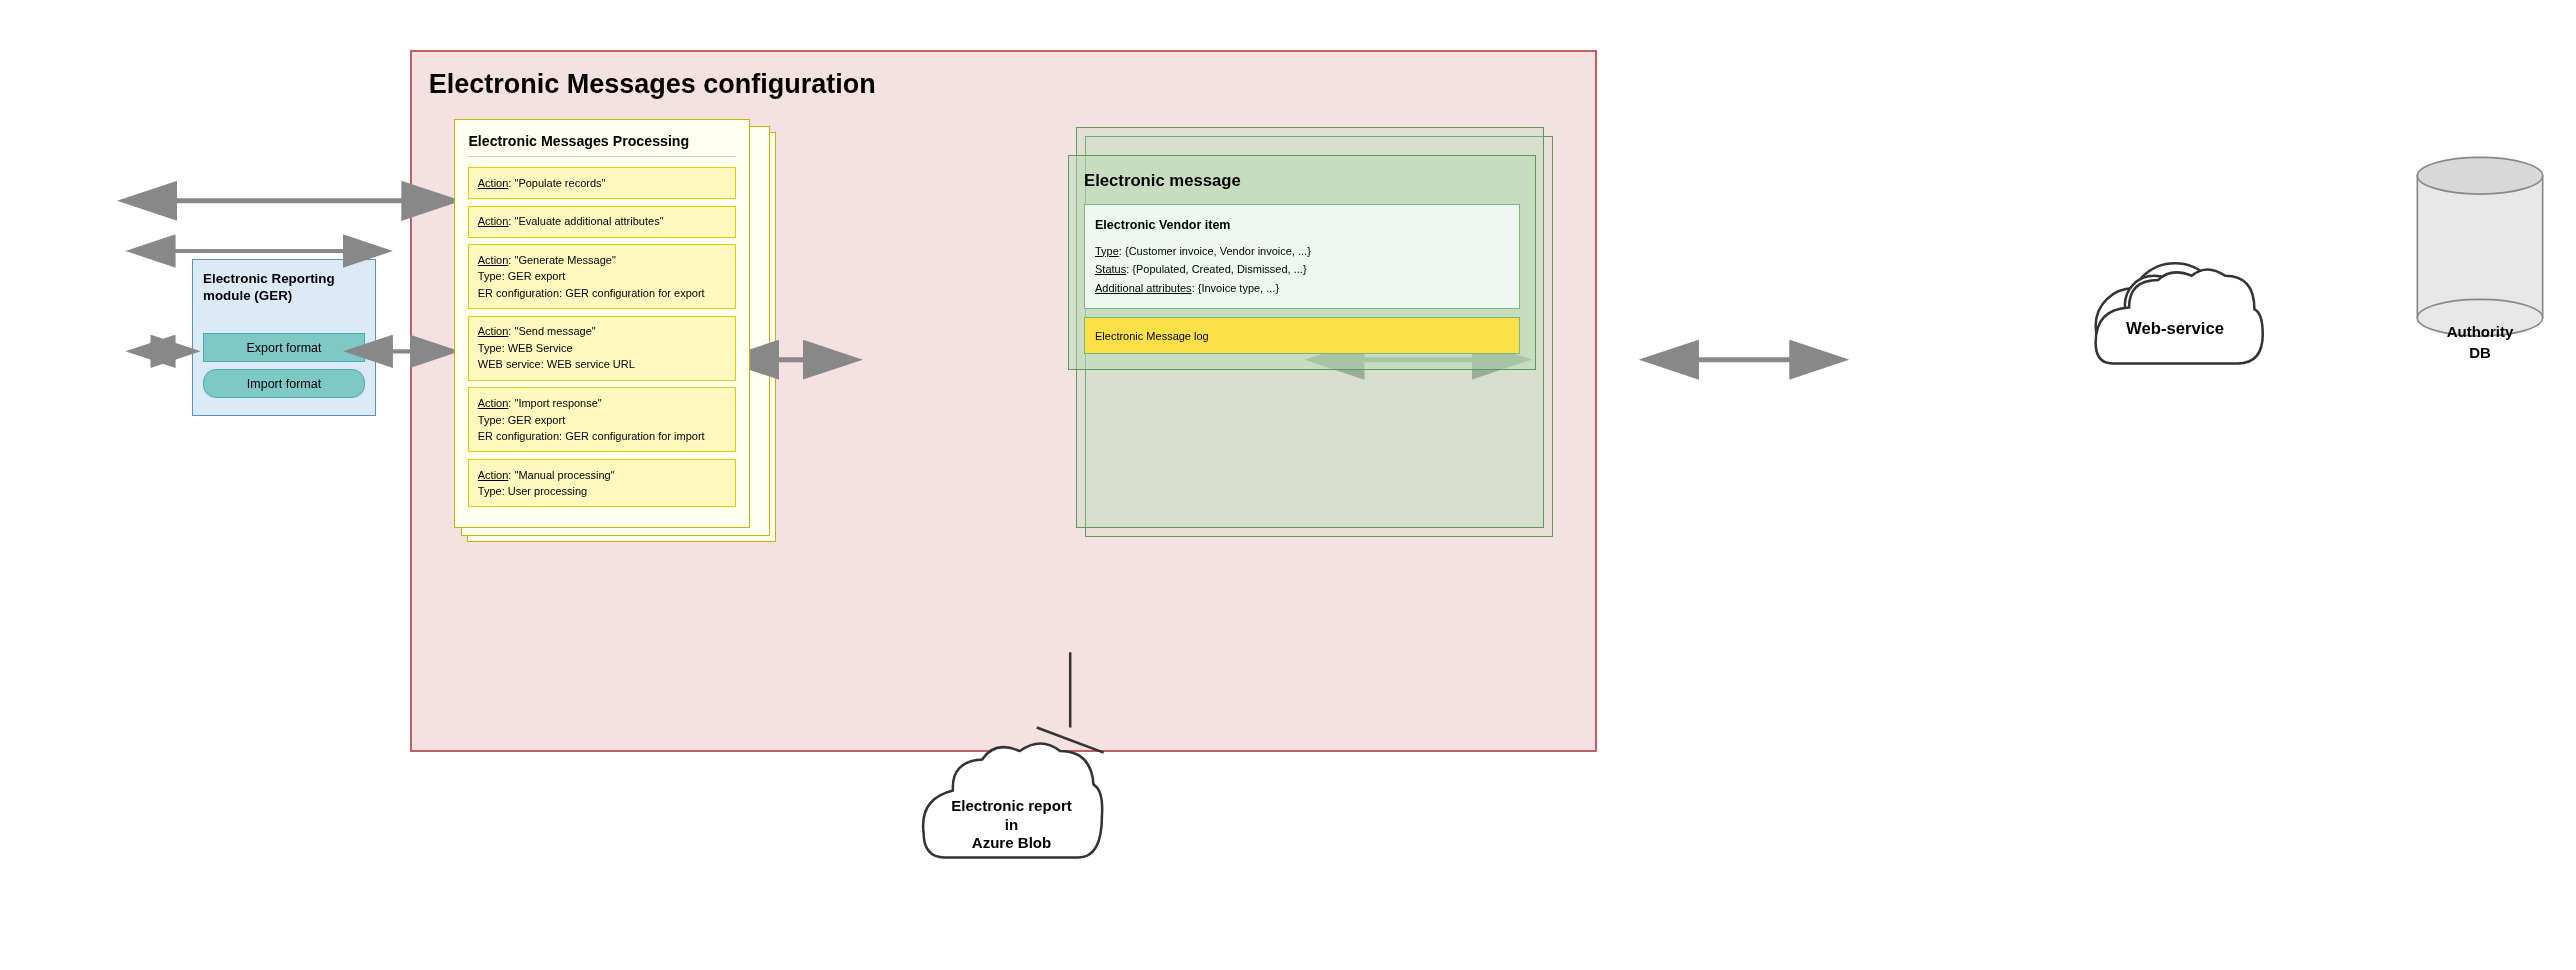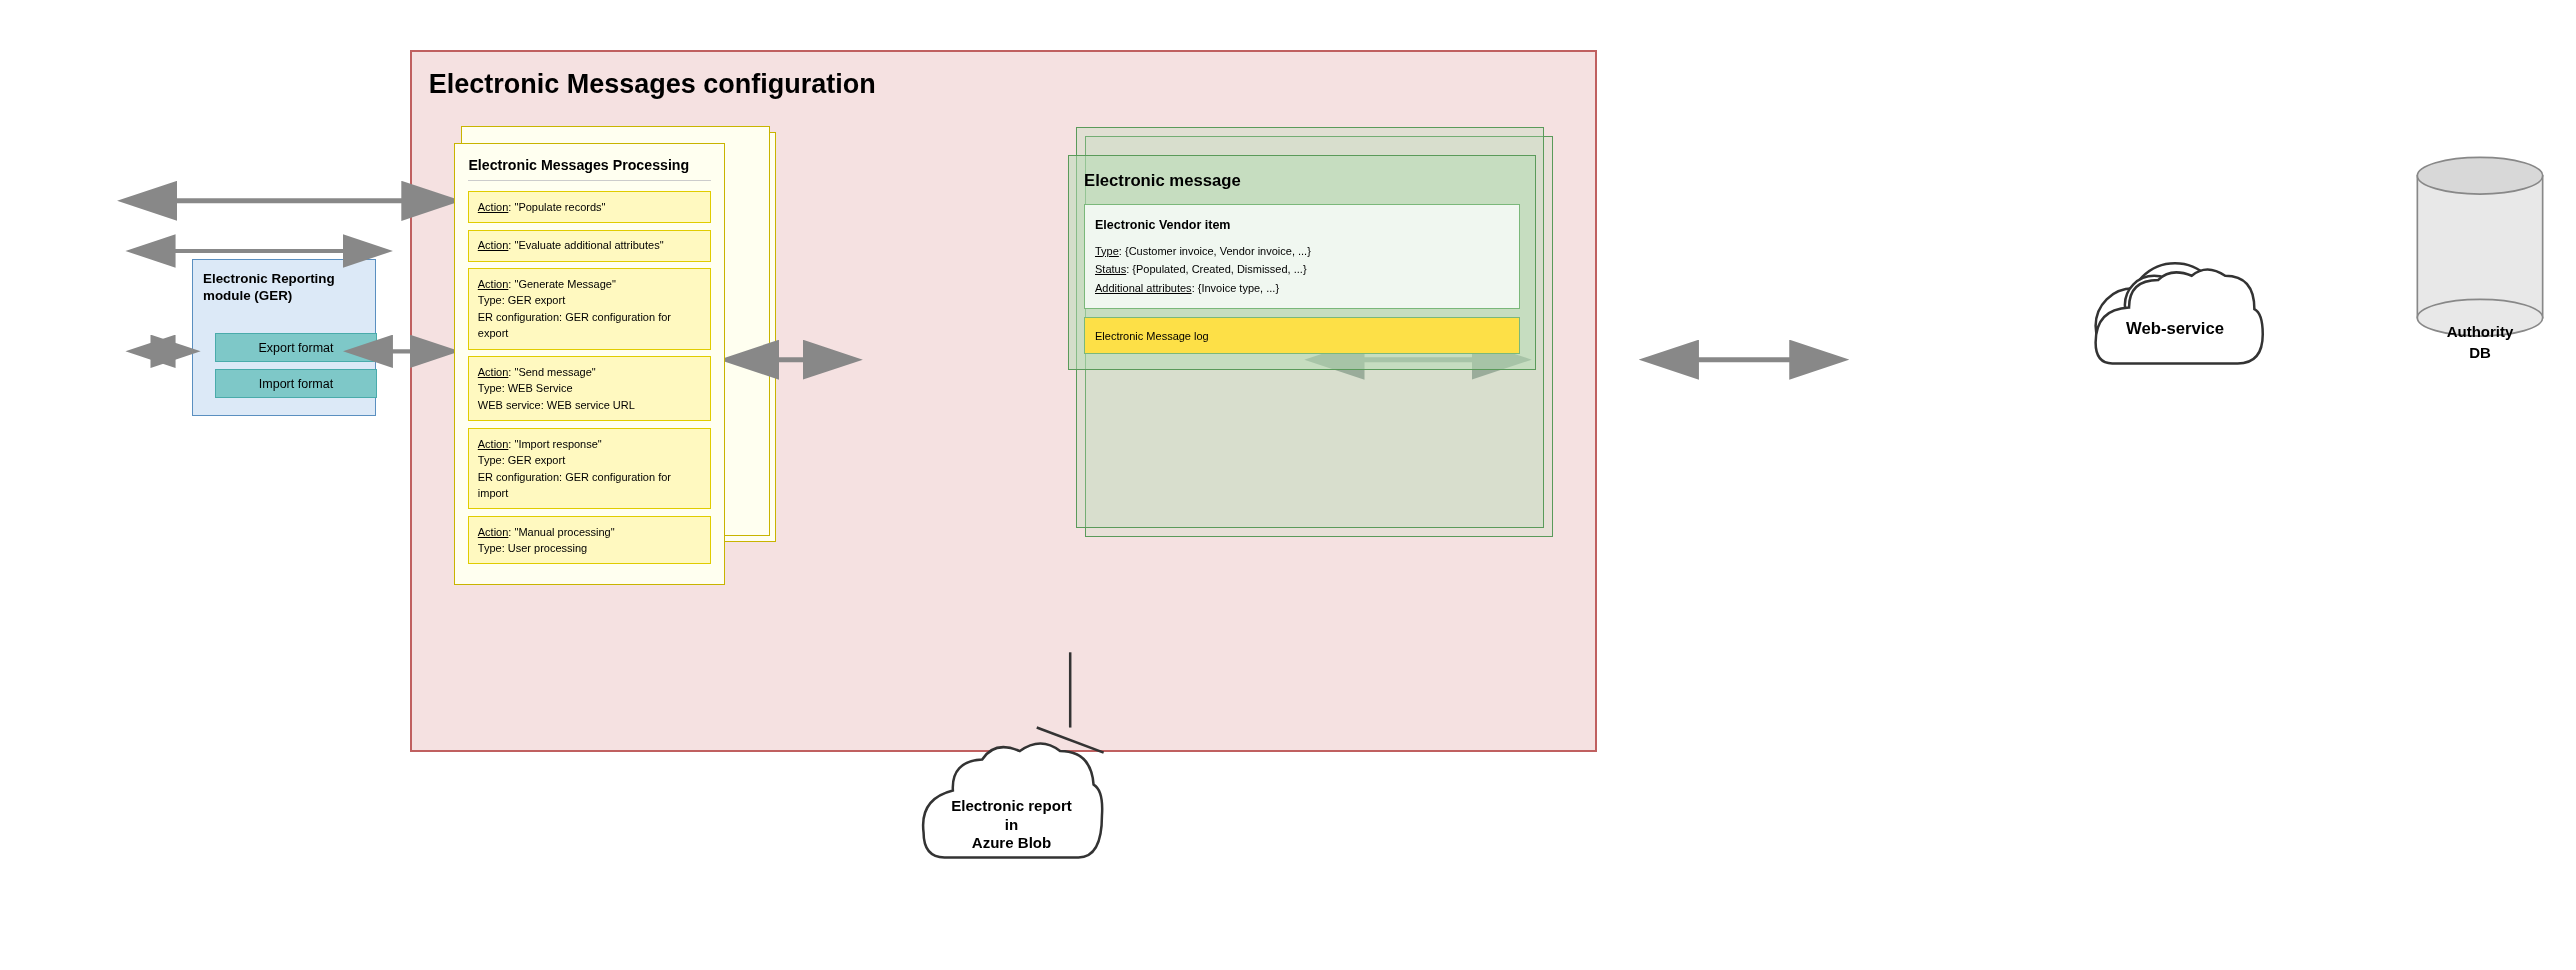--- a/index.html
+++ b/index.html
@@ -46,24 +46,24 @@
     }
     .format-btn {
       background: #7ec8c8;
       border: 0.8px solid #4aabab;
       padding: 6.7px 10px;
       margin-bottom: 6.7px;
       font-size: 12.5px;
       cursor: pointer;
       width: 100%;
       text-align: center;
-      margin-left: 12px;
     }
     .format-btn.import {
       background: #7ec8c8;
+      border-radius: 13px;
     }
 
     
     .em-functionality {
       position: absolute;
       left: 410px;
       top: 50px;
       width: 1187px;
       height: 702px;
       background: rgba(230, 180, 180, 0.4);
@@ -139,21 +139,21 @@
   </div>
 
   <div class="em-functionality">
     <div class="em-functionality-title">Electronic Messages configuration</div>
 
     <div style="position:absolute; left:42px; top:67px; width:326px; height:435px;">
 
       <div style="position:absolute; top:13.4px; left:13.4px; width:309px; background:#fffff0; border:1.7px solid #c8b400; height:410px;"></div>
       <div style="position:absolute; top:6.7px; left:6.7px; width:309px; background:#fffff0; border:1.7px solid #c8b400; height:410px;"></div>
 
-      <div style="position:absolute; top:0; left:0; width:271px; background:#fffff0; border:1.7px solid #c8b400; padding:13.4px; z-index:5;margin-top:24px;">
+      <div style="position:absolute; top:0; left:0; width:296px; background:#fffff0; border:1.7px solid #c8b400; padding:13.4px; z-index:5;">
         <div style="font-size:14.2px; font-weight:bold; margin-bottom:10px; border-bottom:0.8px solid #ccc; padding-bottom:6.7px;">Electronic Messages Processing</div>
 
         <div class="action-row">
           <span class="underline">Action</span><span>: "Populate records"</span>
         </div>
         <div class="action-row">
           <span class="underline">Action</span><span>: "Evaluate additional attributes"</span>
         </div>
         <div class="action-row">
           <div><span class="underline">Action</span><span>: "Generate Message"</span></div>

